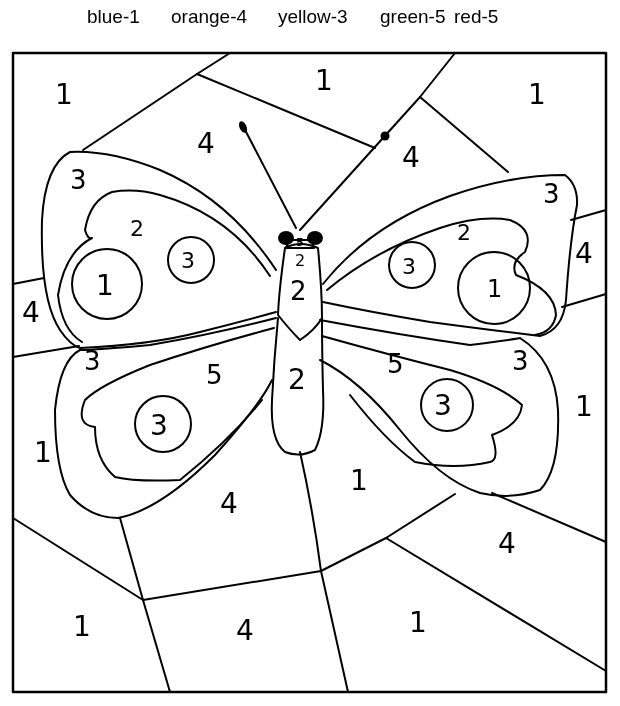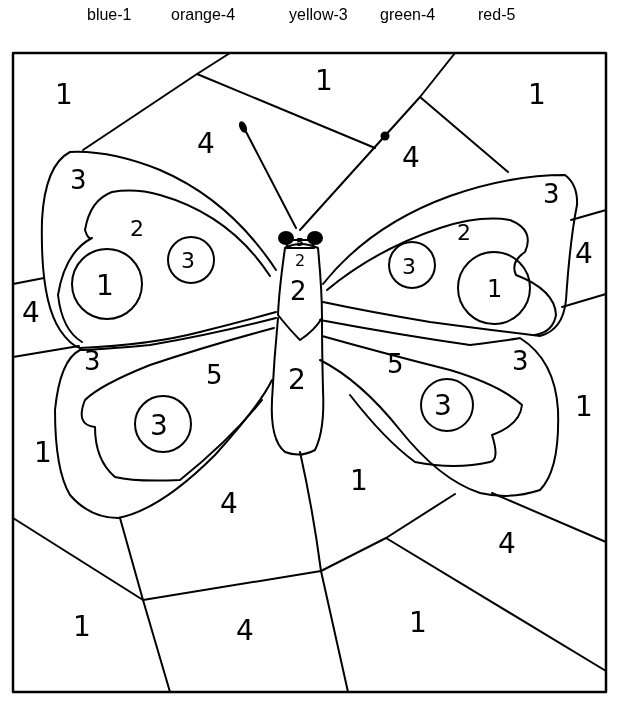--- a/index.html
+++ b/index.html
@@ -1,31 +1,31 @@
 <!DOCTYPE html>
 <html><head>
   <meta charset="utf-8">
   <style>
     html, body { margin: 0; padding: 0; background: #ffffff; }
     body { width: 620px; height: 706px; position: relative; overflow: hidden;
            font-family: "Liberation Sans", sans-serif; color: #000; }
     .legend { position: absolute; top: 6px; left: 0; width: 620px; height: 22px; }
-    .legend-item { position: absolute; top: 0; font-size: 16px; font-family: "Liberation Sans", sans-serif; }
+    .legend-item { position: absolute; top: 0; font-size: 19px; font-family: "Liberation Sans", sans-serif; }
     .art { position: absolute; left: 0; top: 0; }
     .num { font-family: "DejaVu Sans", sans-serif; font-weight: normal; fill: #000; }
   </style>
 </head>
 <body>
 
 <div class="legend">
   <span class="legend-item" style="left:87px">blue-1</span>
   <span class="legend-item" style="left:171px">orange-4</span>
-  <span class="legend-item" style="left:289px">yellow-3</span>
-  <span class="legend-item" style="left:380px">green-4</span>
-  <span class="legend-item" style="left:478px">red-5</span>
+  <span class="legend-item" style="left:278px">yellow-3</span>
+  <span class="legend-item" style="left:380px">green-5</span>
+  <span class="legend-item" style="left:454px">red-5</span>
 </div>
 
 <svg class="art" width="620" height="706" viewBox="0 0 620 706">
   <g fill="none" stroke="#000" stroke-width="2" stroke-linecap="round" stroke-linejoin="round">
 
     <rect x="13" y="53" width="593" height="639" stroke-width="2.5"></rect>
 
     <path d="M230 53 L197 74 L83 150"></path>
     <path d="M197 74 L375 148"></path>
     <path d="M455 53 L420 97 L300 230"></path>

